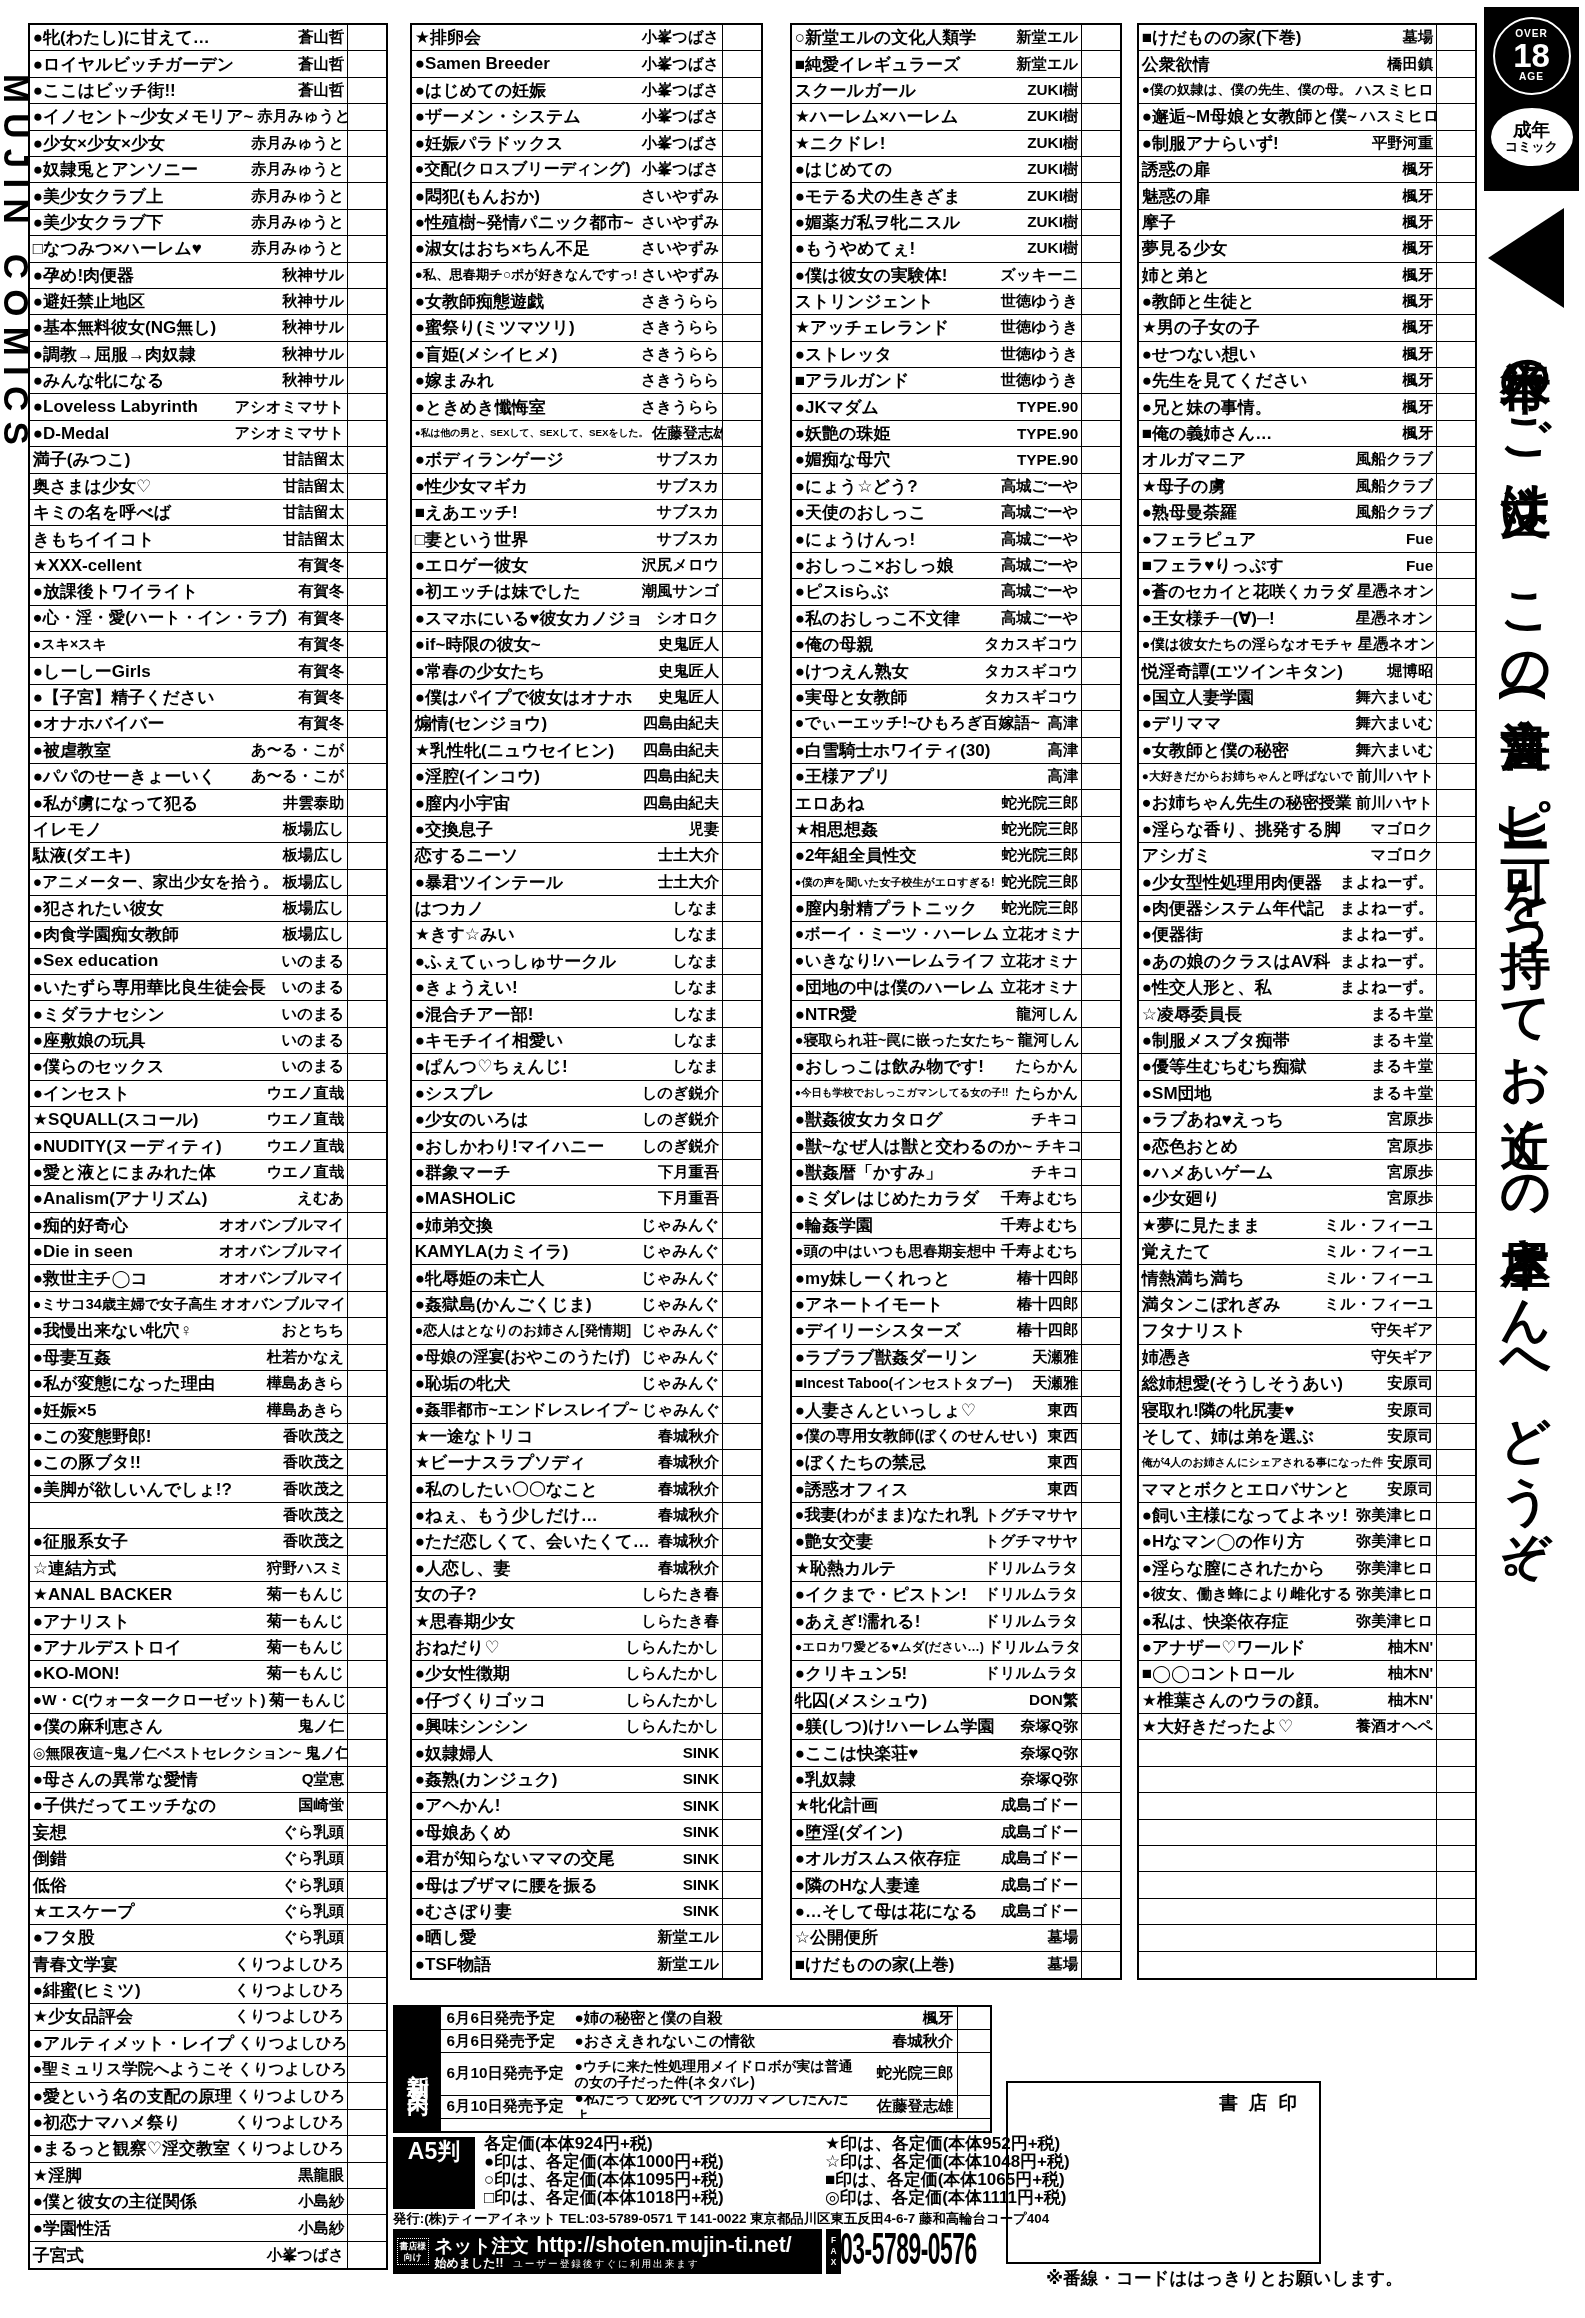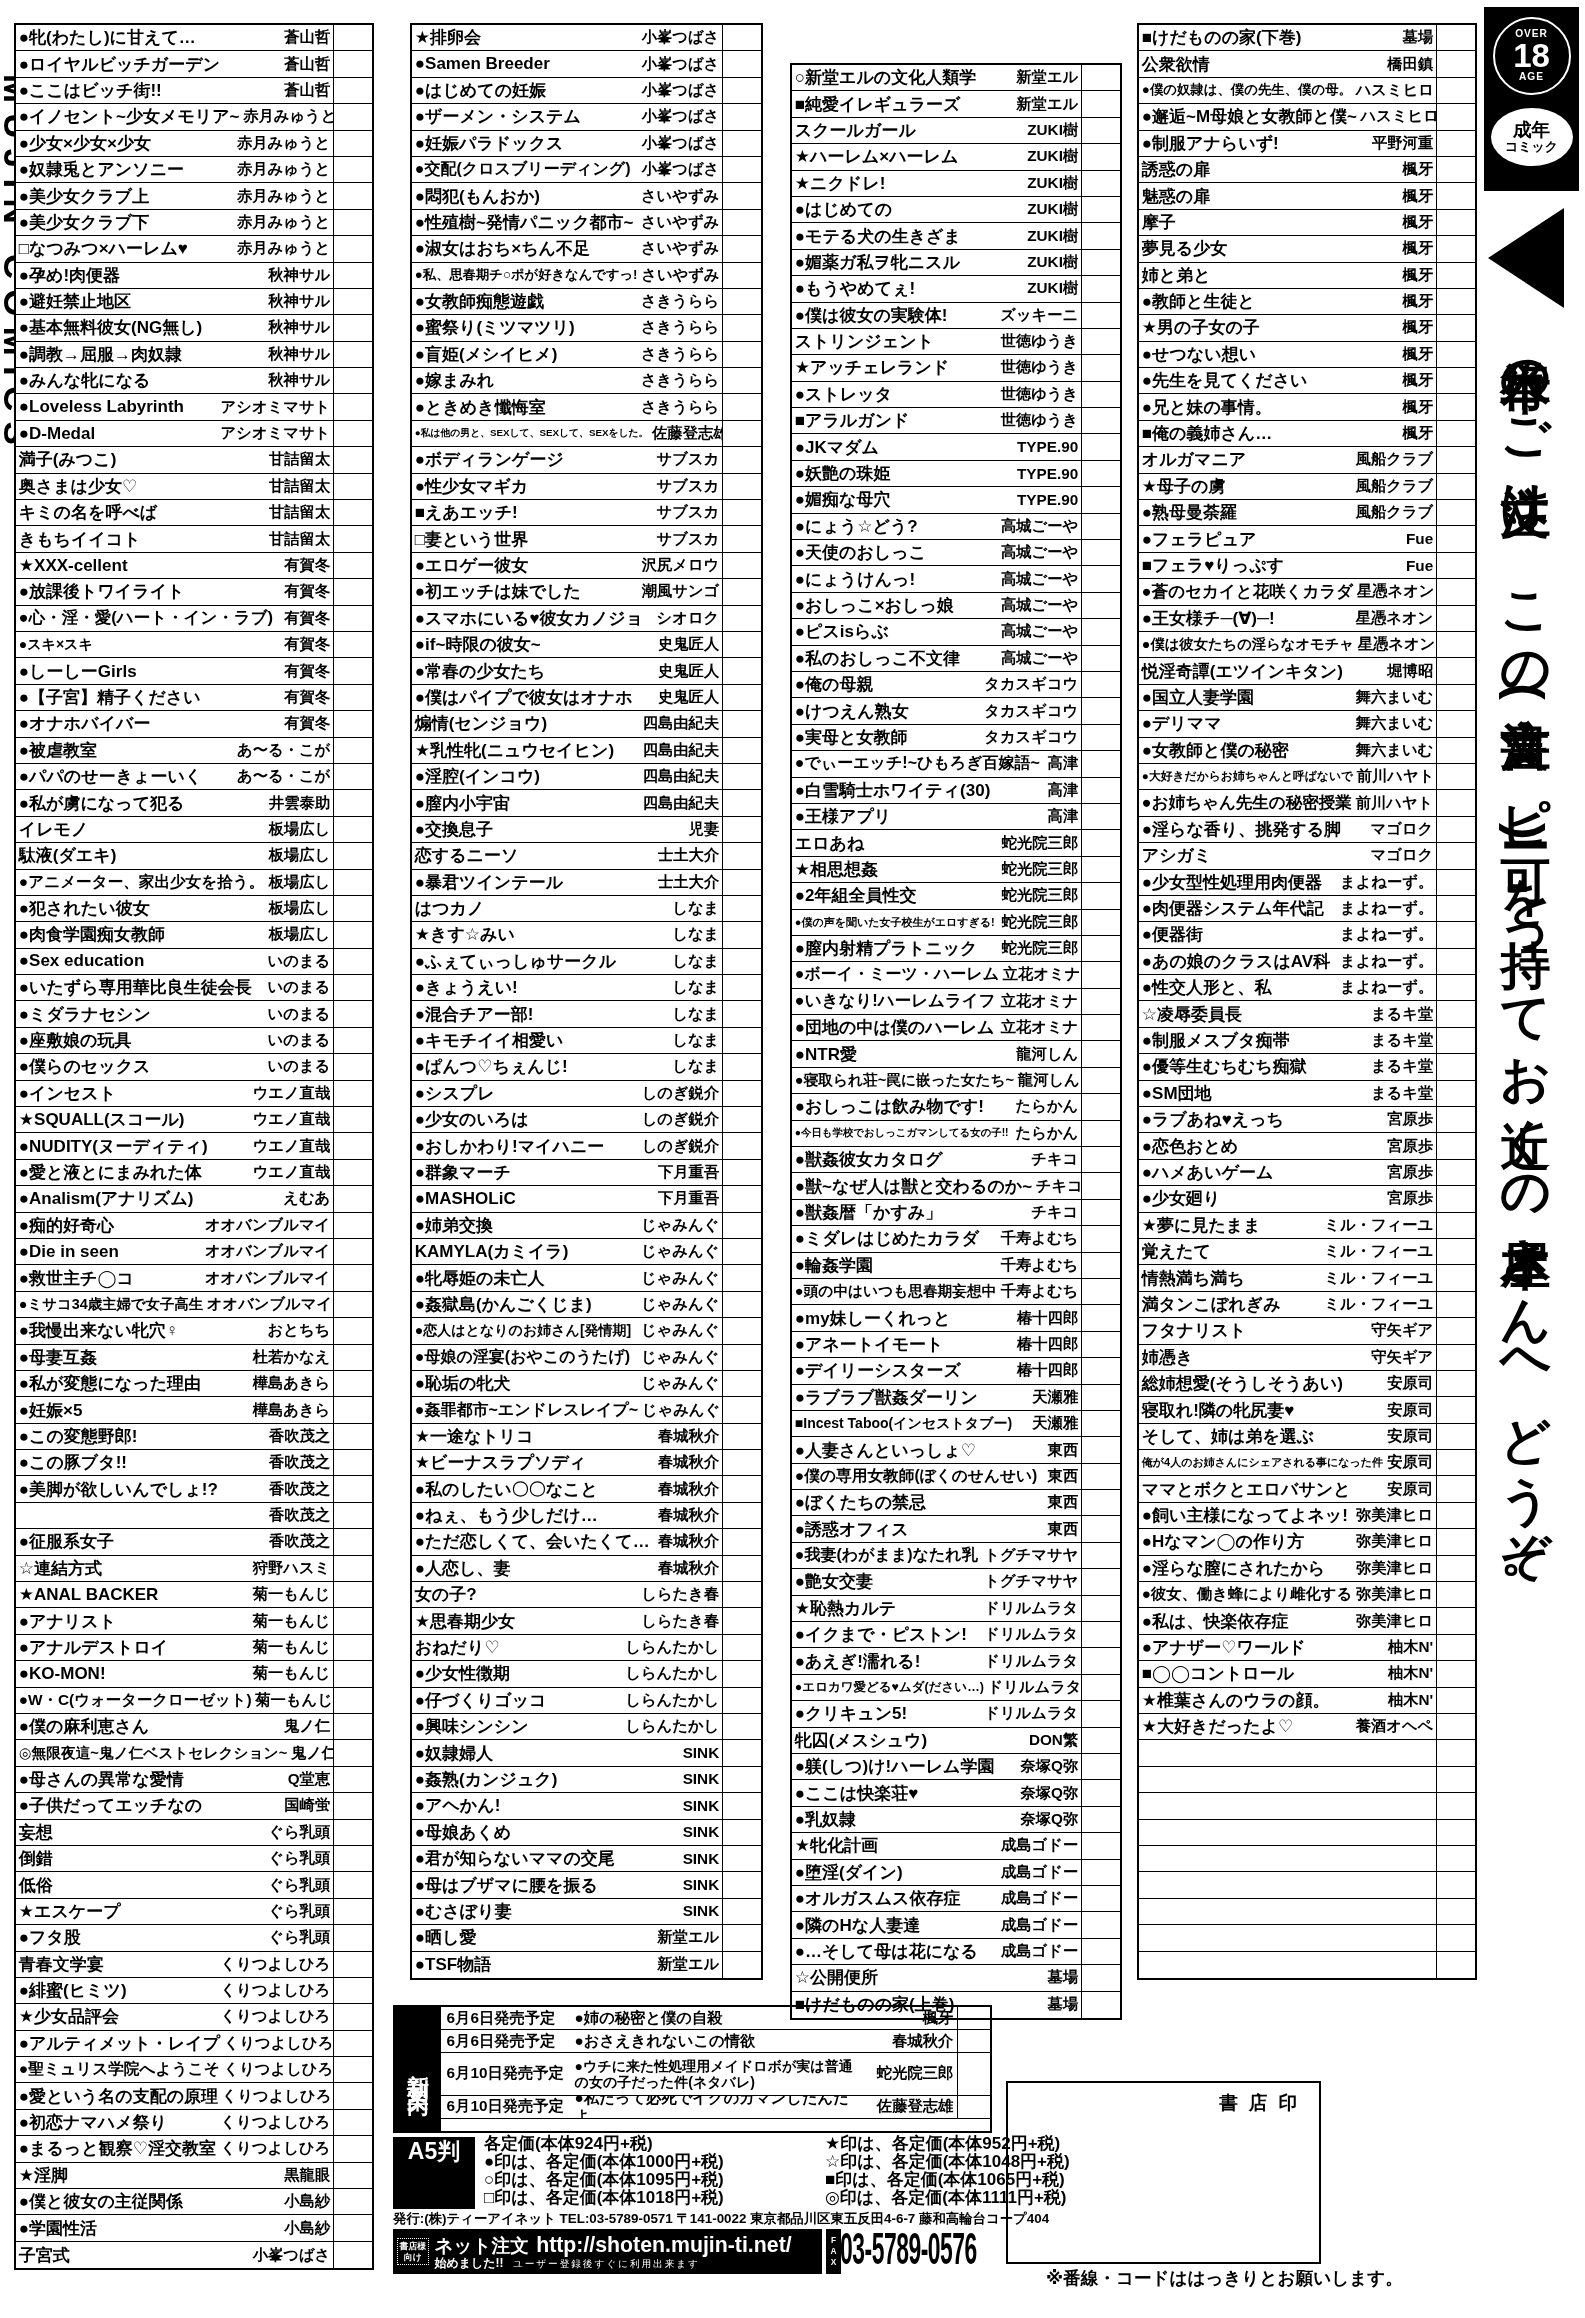--- a/index.html
+++ b/index.html
@@ -3,23 +3,23 @@
 <meta charset="utf-8">
 <style>
   html,body{margin:0;padding:0;}
   body{width:1585px;height:2319px;position:relative;background:#ffffff;color:#000;
        font-family:"Liberation Sans","DejaVu Sans",sans-serif;overflow:hidden;}
   
   .logo{position:absolute;left:-3.7px;top:74px;writing-mode:vertical-rl;text-orientation:sideways;
         font-weight:900;font-size:35px;letter-spacing:10.2px;white-space:nowrap;}
   
   .col{position:absolute;top:23px;border:2.8px solid #000;background:#fff;}
-  .c1{left:14px;width:356px;}
+  .c1{left:28px;width:356px;}
   .c2{left:410px;width:349px;}
-  .c3{left:790px;width:328px;margin-top:40px;}
+  .c3{left:790px;width:328px;}
   .c4{left:1137px;width:336px;}
   .row{display:flex;align-items:stretch;height:26.4px;box-sizing:border-box;border-bottom:1.9px solid #000;}
   .col .row:last-child{border-bottom:none;}
   .ta{flex:1;display:flex;justify-content:space-between;align-items:center;
       padding:0 2.8px;overflow:hidden;white-space:nowrap;}
   .tt{font-weight:700;}
   .au{font-weight:700;font-size:15.3px;margin-left:3.7px;}
   .qty{width:39px;border-left:1.9px solid #000;box-sizing:border-box;}
   
   .badge{position:absolute;left:1484px;top:7.4px;width:95px;height:184px;background:#000;

